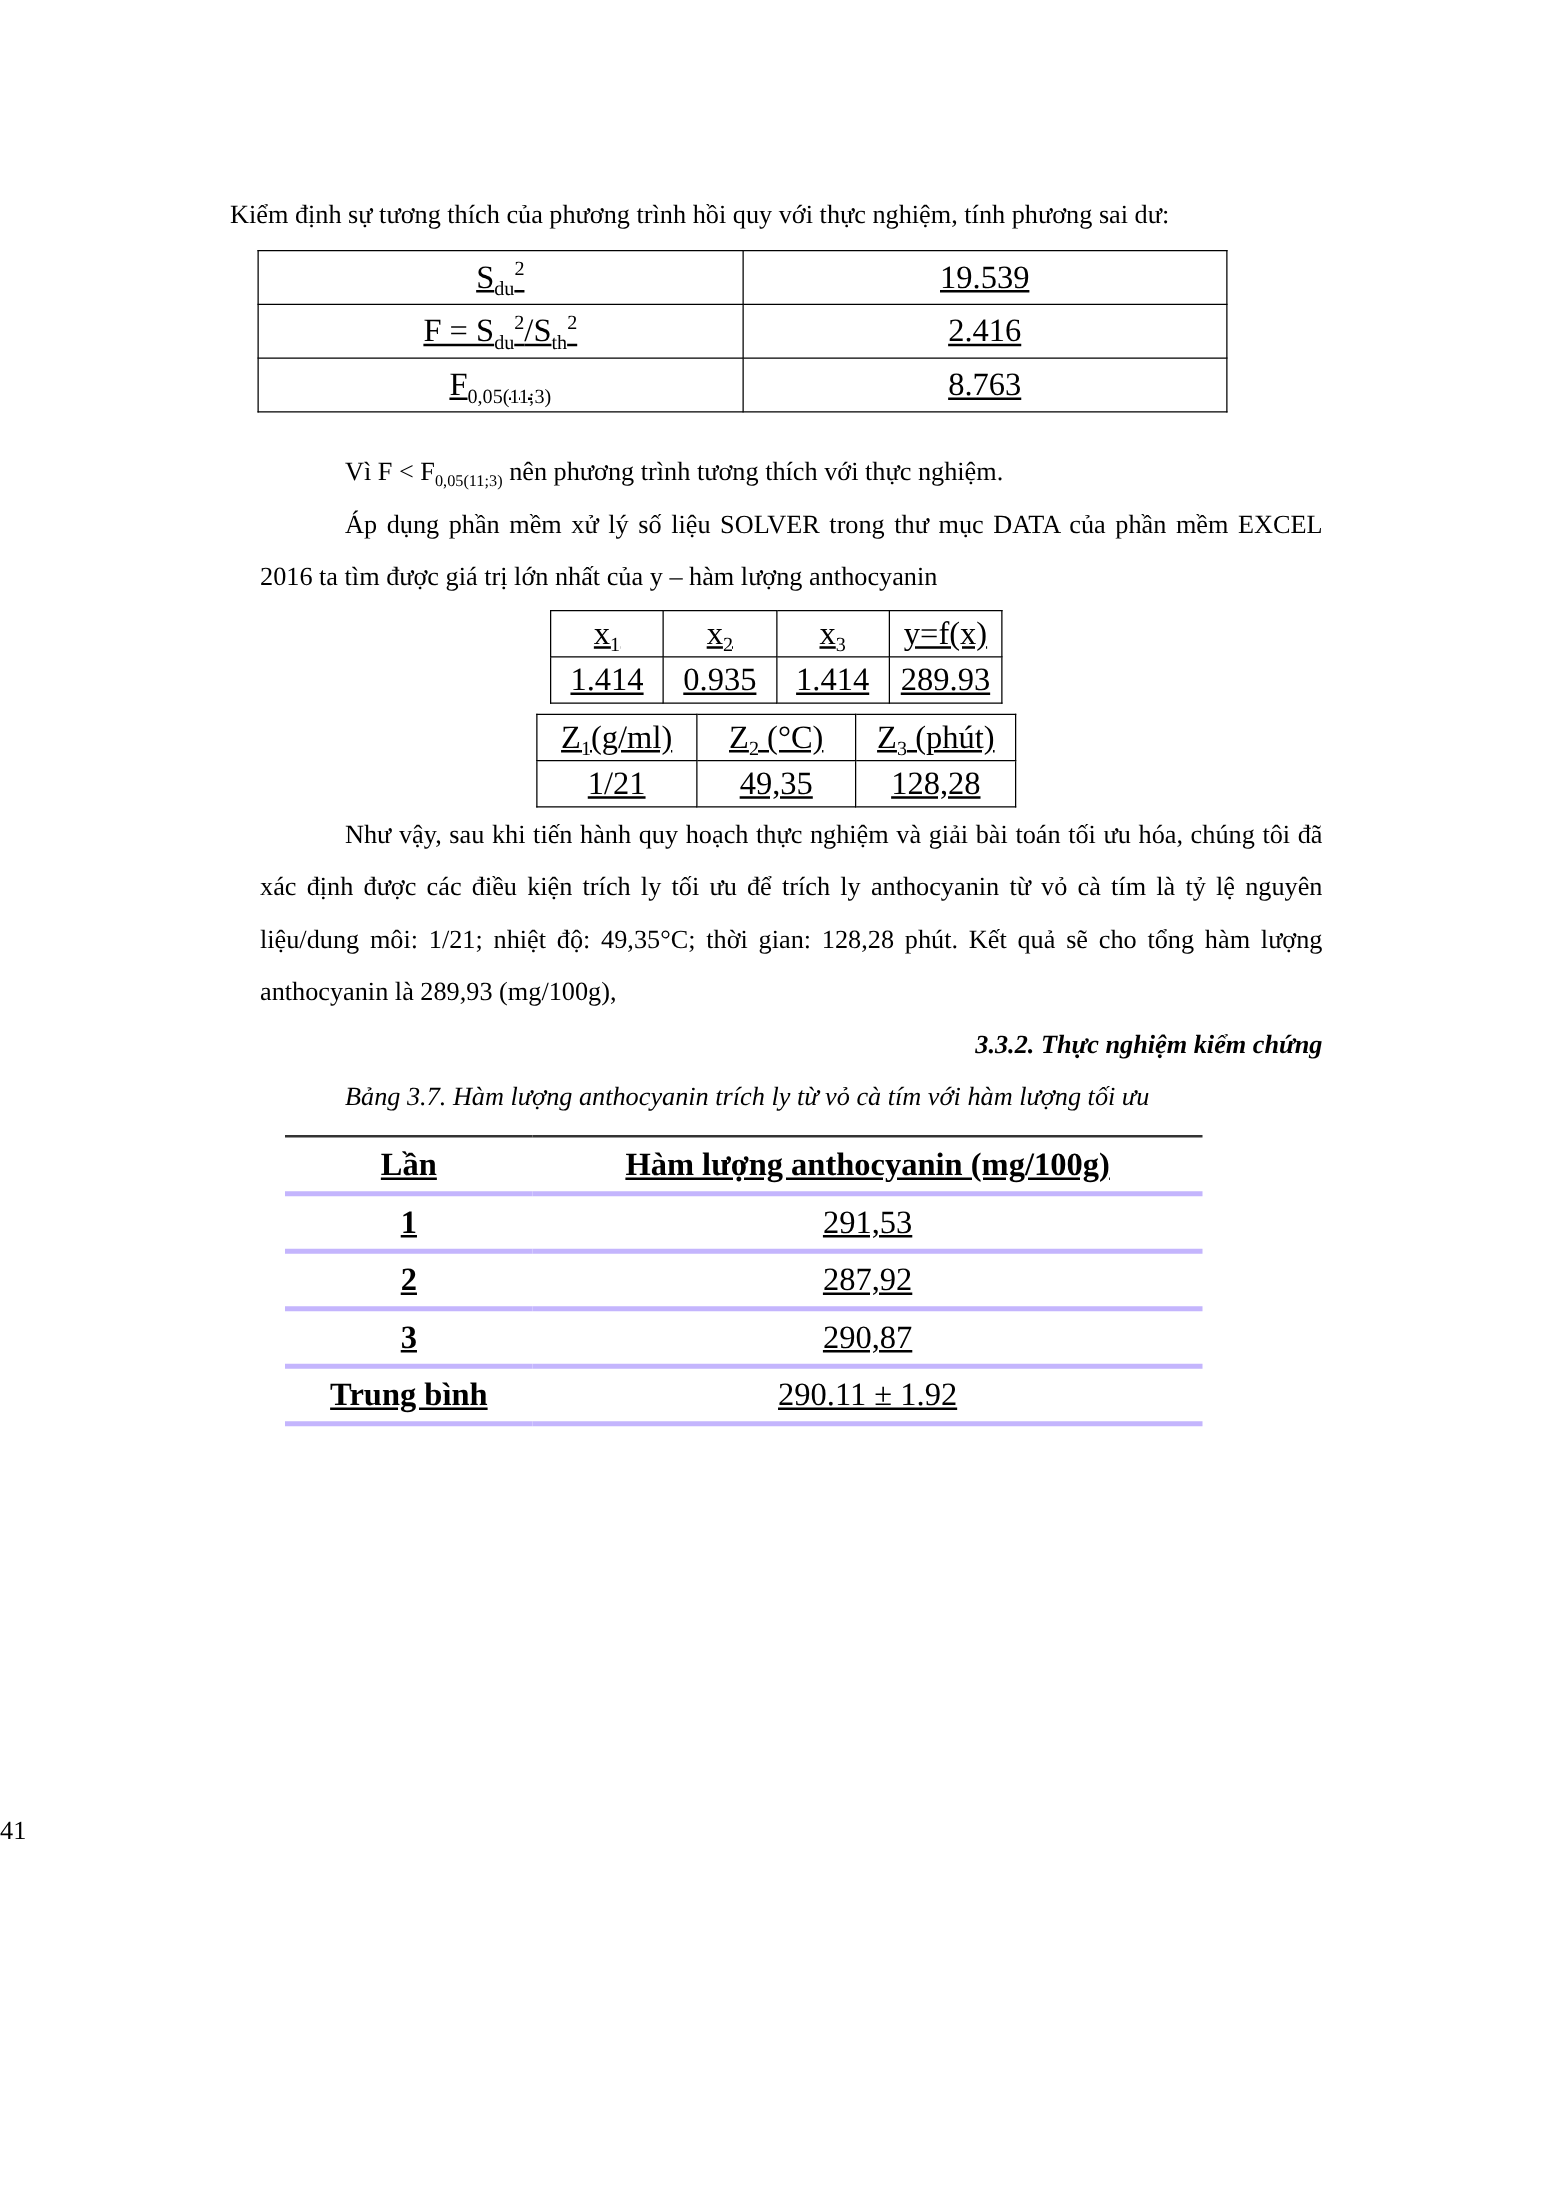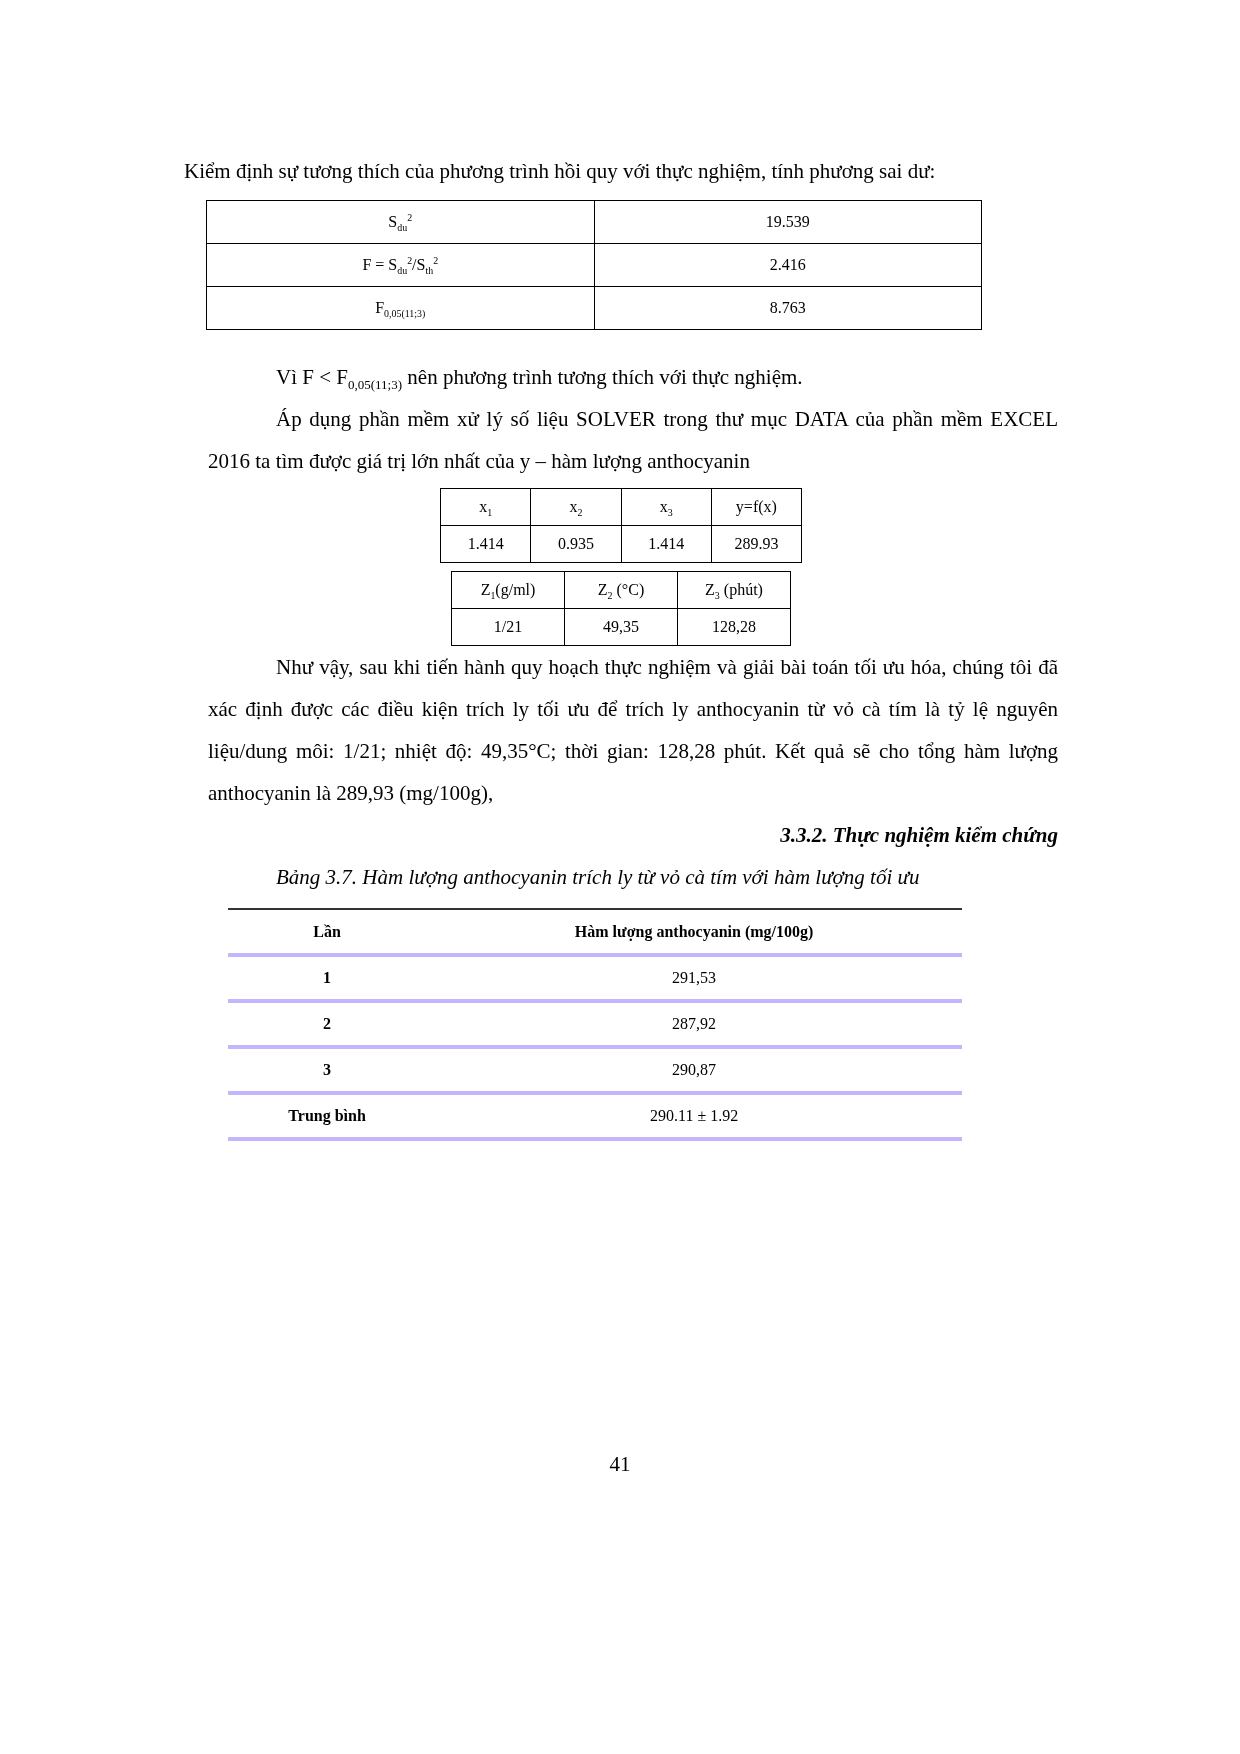--- a/index.html
+++ b/index.html
@@ -9,37 +9,37 @@
     background: #ffffff; color: #000000;
     font-family: "Liberation Serif", "DejaVu Serif", serif;
   }
   .page { position: relative; width: 1240px; height: 1754px; overflow: hidden; background:#fff; }
   .content { position: absolute; left: 184px; top: 150px; width: 874px; }
   .para { font-size: 21px; line-height: 42px; text-align: justify; margin: 0; }
   .indent { text-indent: 68px; margin-left: 24px; }
   .heading { font-weight: bold; font-style: italic; text-align: right; }
   .caption { font-style: italic; text-align: left; }
   sub, sup { font-size: 0.62em; line-height: 0; }
-  table { border-collapse: collapse; font-size: 16px; }
+  table { border-collapse: collapse; font-size: 26px; text-decoration: underline; }
   .bordered td { border: 1px solid #000; text-align: center; padding: 0 4px; }
   .t-variance { width: 776px; margin: 8px 0 0 22px; }
   .t-variance td { height: 43px; }
   .t-variance .c1, .t-variance .c2 { width: 50%; }
   .t-solver { width: 362px; margin: 8px auto 0; }
   .t-solver td { height: 37px; width: 25%; }
-  .t-z { width: 340px; margin: 8px auto 0; padding-left: 21px; }
+  .t-z { width: 384px; margin: 8px auto 0; padding-left: 21px; }
   .t-z td { height: 37px; width: 33.33%; }
   .mt-lg { margin-top: 26px; }
   .mt-sm { margin-top: 6px; }
   .t-results { width: 734px; margin: 10px 0 0 44px; border-top: 2px solid #333; }
   .t-results th, .t-results td { height: 46px; text-align: center; border-bottom: 4px solid #c4b5fd; padding: 0 6px; }
   .t-results th { font-weight: bold; }
   .t-results td.lbl { font-weight: bold; }
   .col-lan { width: 27%; }
-  .page-number { position: absolute; left: 0; width: 1240px; top: 1452px; text-align: center; font-size: 21px; }
+  .page-number { position: absolute; left: 0; width: 1240px; top: 1452px; font-size: 21px; }
 </style>
 </head>
 <body>
 
 <div class="page">
   <div class="content">
 
     <p class="para">Kiểm định sự tương thích của phương trình hồi quy với thực nghiệm, tính phương sai dư:</p>
 
     <table class="bordered t-variance">

